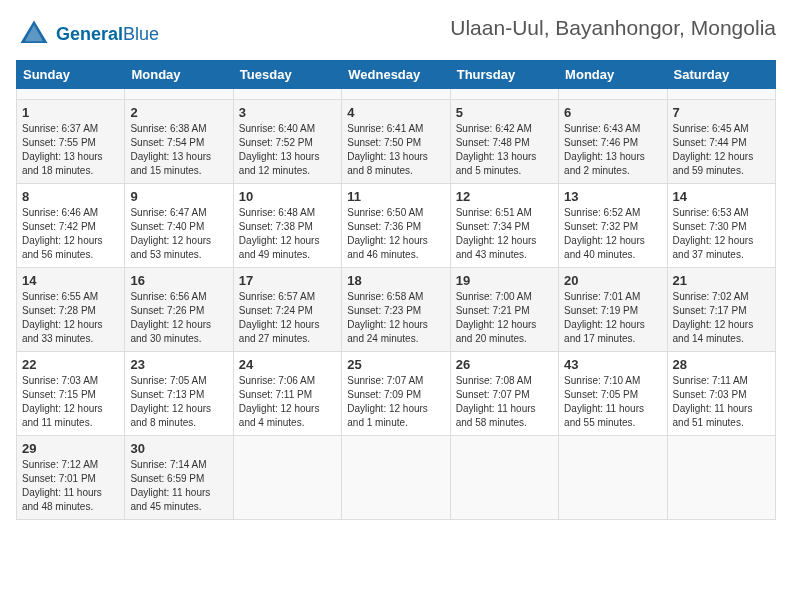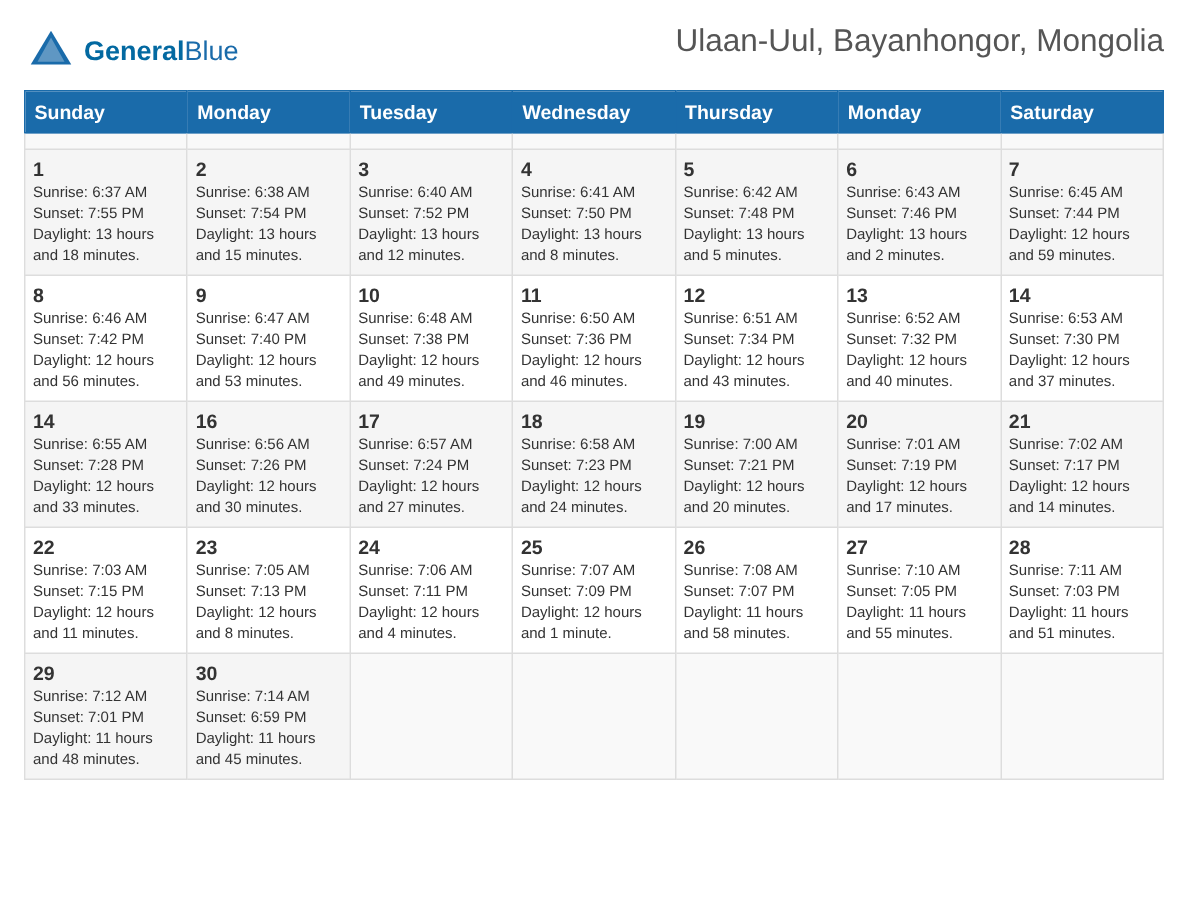--- a/index.html
+++ b/index.html
@@ -221,21 +221,21 @@
         </td>
         <td>
           <span class="day-number">25</span>
           <div class="cell-text">Sunrise: 7:07 AM<br>Sunset: 7:09 PM<br>Daylight: 12 hours<br>and 1 minute.</div>
         </td>
         <td>
           <span class="day-number">26</span>
           <div class="cell-text">Sunrise: 7:08 AM<br>Sunset: 7:07 PM<br>Daylight: 11 hours<br>and 58 minutes.</div>
         </td>
         <td>
-          <span class="day-number">27</span>
+          <span class="day-number">43</span>
           <div class="cell-text">Sunrise: 7:10 AM<br>Sunset: 7:05 PM<br>Daylight: 11 hours<br>and 55 minutes.</div>
         </td>
         <td>
           <span class="day-number">28</span>
           <div class="cell-text">Sunrise: 7:11 AM<br>Sunset: 7:03 PM<br>Daylight: 11 hours<br>and 51 minutes.</div>
         </td>
       </tr>
       <tr>
         <td>
           <span class="day-number">29</span>

